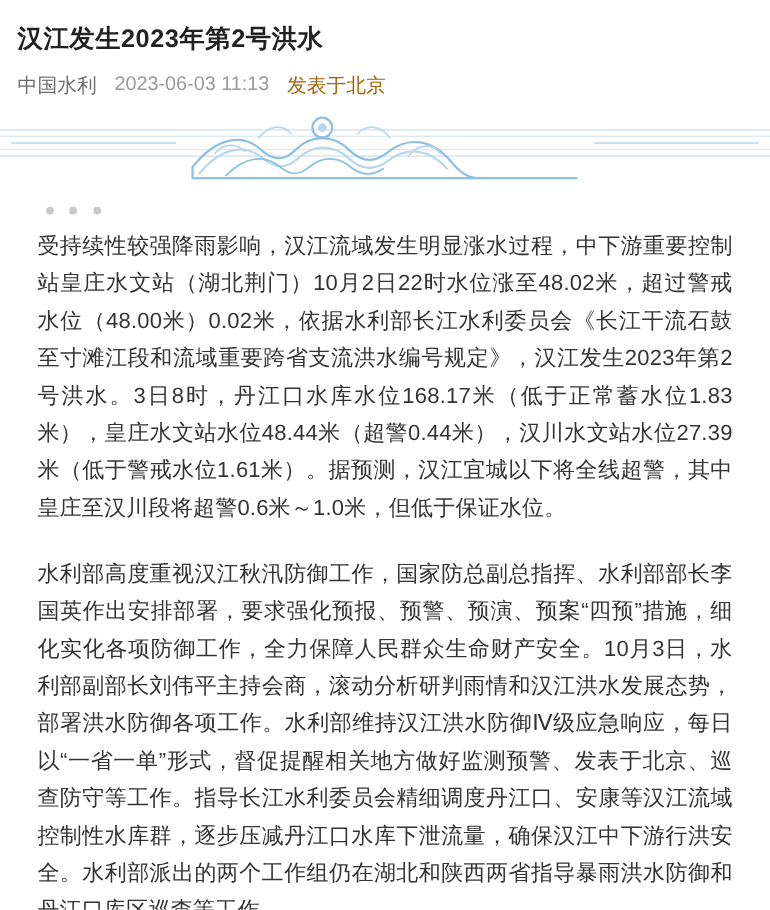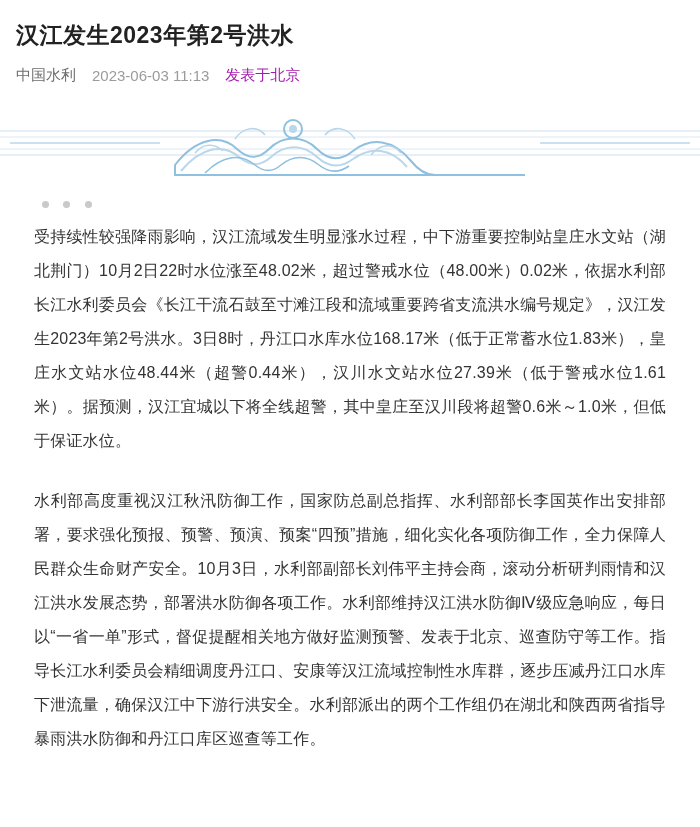--- a/index.html
+++ b/index.html
@@ -27,34 +27,33 @@
   .article-title {
     font-size: 23px;
     line-height: 34px;
     font-weight: bold;
     color: #222222;
     letter-spacing: 0.5px;
     margin: 0 0 14px 0;
   }
   .meta-row {
     display: flex;
-    align-items: center;
-    font-size: 15px;
+    align-items: flex-start;
+    font-size: 18px;
     color: #9b9b9b;
-    margin-bottom: 18px;
   }
   .meta-source {
     color: #6d6d6d;
     margin-right: 16px;
   }
   .meta-date {
     margin-right: 16px;
   }
   .meta-location {
-    color: #a21caf;
+    color: #a16207;
   }
 
   
   .wave-banner {
     position: relative;
     width: 700px;
     height: 78px;
     overflow: hidden;
     background: #ffffff;
   }
@@ -72,21 +71,21 @@
   }
   .lead-dots span {
     display: inline-block;
     width: 7px;
     height: 7px;
     border-radius: 50%;
     background: #c9c9c9;
     margin-right: 10px;
   }
   .para {
-    font-size: 16px;
+    font-size: 20px;
     line-height: 34px;
     color: #333333;
     text-align: justify;
     margin: 0 0 26px 0;
     letter-spacing: 0.2px;
   }
 </style>
 </head>
 <body>
 

